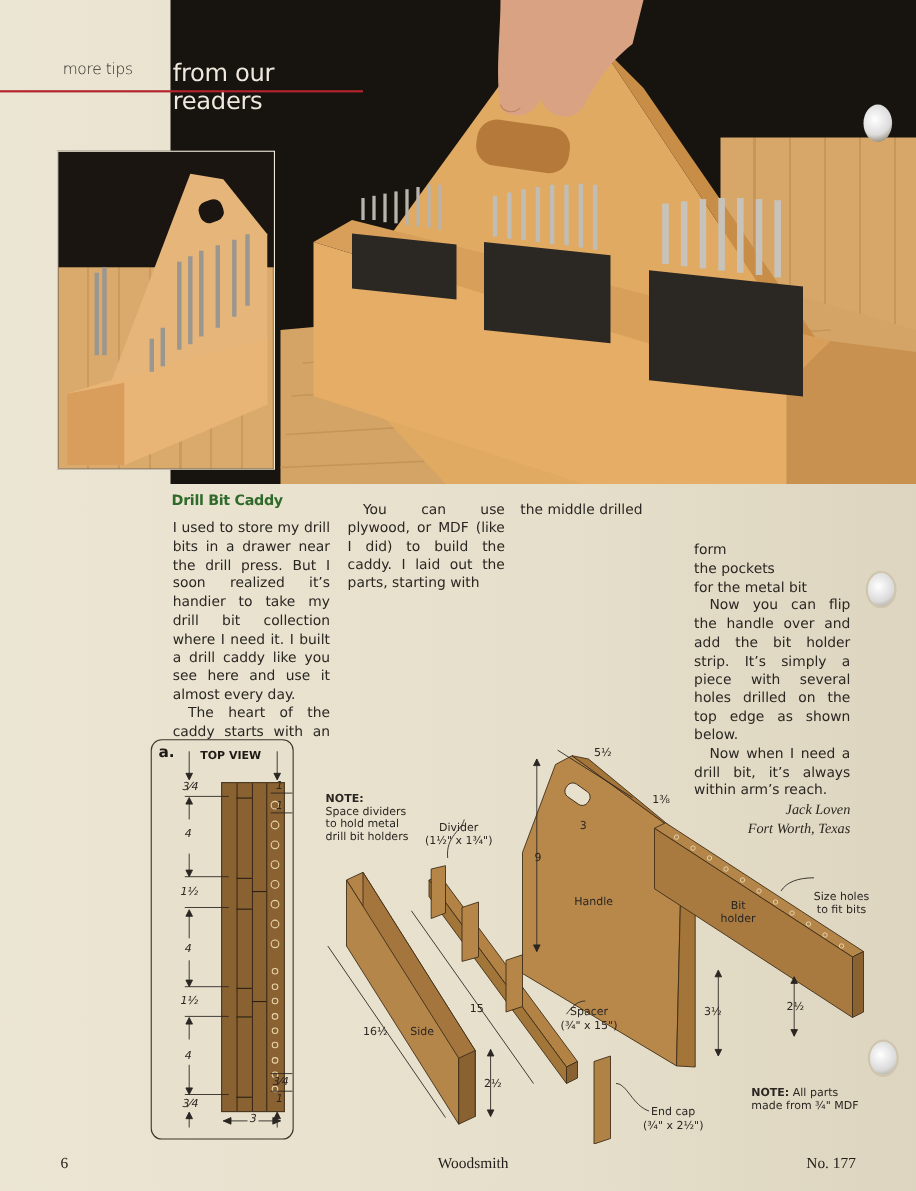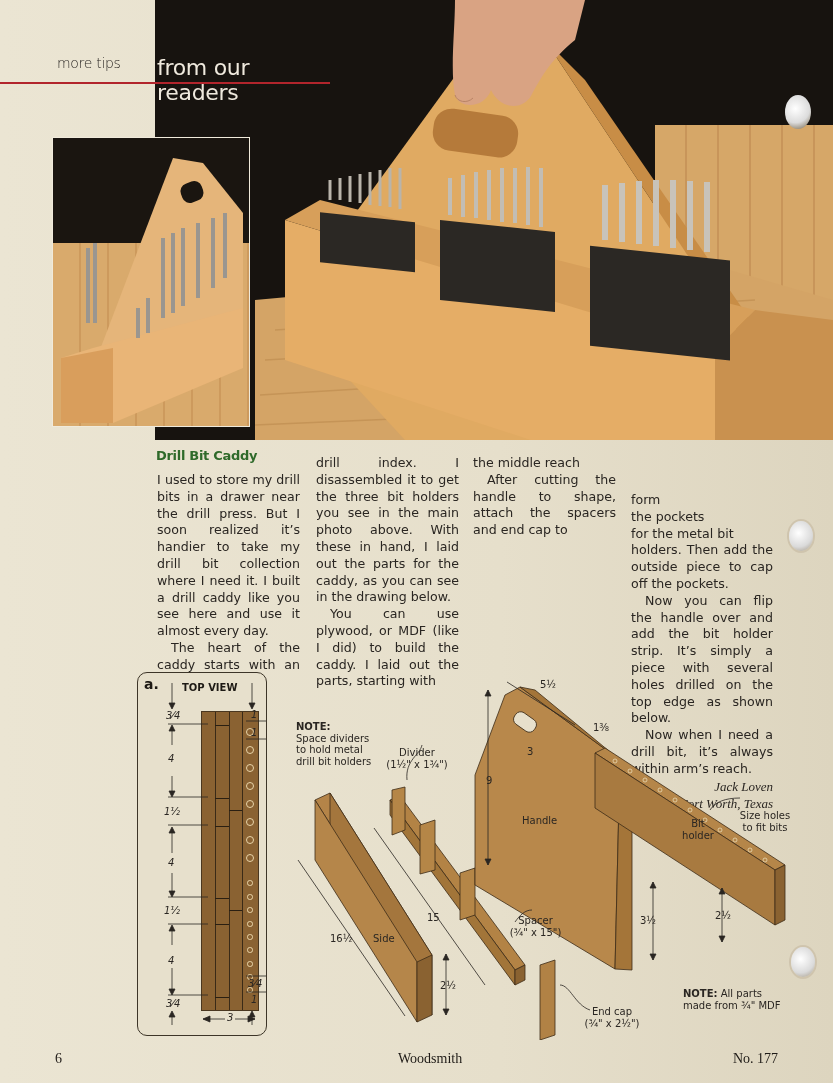--- a/index.html
+++ b/index.html
@@ -157,32 +157,29 @@
     </svg>
   </div>
 
   <div class="title">Drill Bit Caddy</div>
 
   <div class="col col1">
     <p>I used to store my drill bits in a drawer near the drill press. But I soon realized it’s handier to take my drill bit collection where I need it. I built a drill caddy like you see here and use it almost every day.</p>
     <p class="ind">The heart of the caddy starts with an old metal</p>
   </div>
   <div class="col col2">
-    <p>drill index. I disassembled it to get the three bit holders you see in the main photo above. With these in hand, I laid out the parts for the caddy, as you can see in the drawing below.</p>
     <p class="ind">You can use plywood, or MDF (like I did) to build the caddy. I laid out the parts, starting with</p>
   </div>
   <div class="col col3">
-    <p class="noj">the middle reach</p>
-    <p class="ind">After cutting the handle to shape, attach the spacers and end cap to</p>
+    <p class="noj">the middle drilled</p>
   </div>
   <div class="col col4">
     <p class="noj">form</p>
     <p class="noj">the pockets</p>
     <p class="noj">for the metal bit</p>
-    <p>holders. Then add the outside piece to cap off the pockets.</p>
     <p class="ind">Now you can flip the handle over and add the bit holder strip. It’s simply a piece with several holes drilled on the top edge as shown below.</p>
     <p class="ind">Now when I need a drill bit, it’s always within arm’s reach.</p>
     <p class="sig">Jack Loven</p>
     <p class="sig">Fort Worth, Texas</p>
   </div>
 
   <div class="topview">
     <span class="tv-label tv-a">a.</span>
     <span class="tv-label tv-title">TOP VIEW</span>
     <div class="plan">
@@ -342,21 +339,21 @@
   <div class="lbl center" style="left:382px;top:747px;width:70px">
     <span>Divider</span><br>
     <span>(1½" x 1¾")</span>
   </div>
   <span class="lbl" style="left:540px;top:679px">5½</span>
   <span class="lbl" style="left:593px;top:722px">1⅜</span>
   <span class="lbl" style="left:527px;top:746px">3</span>
   <span class="lbl" style="left:486px;top:775px">9</span>
   <span class="lbl" style="left:522px;top:815px">Handle</span>
   <span class="lbl" style="left:640px;top:915px">3½</span>
-  <div class="lbl center" style="left:678px;top:818px;width:40px">
+  <div class="lbl center" style="left:651px;top:818px;width:40px">
     <span>Bit</span><br>
     <span>holder</span>
   </div>
   <div class="lbl center" style="left:735px;top:810px;width:60px">
     <span>Size holes</span><br>
     <span>to fit bits</span>
   </div>
   <span class="lbl" style="left:715px;top:910px">2½</span>
   <span class="lbl" style="left:330px;top:933px">16½</span>
   <span class="lbl" style="left:373px;top:933px">Side</span>

